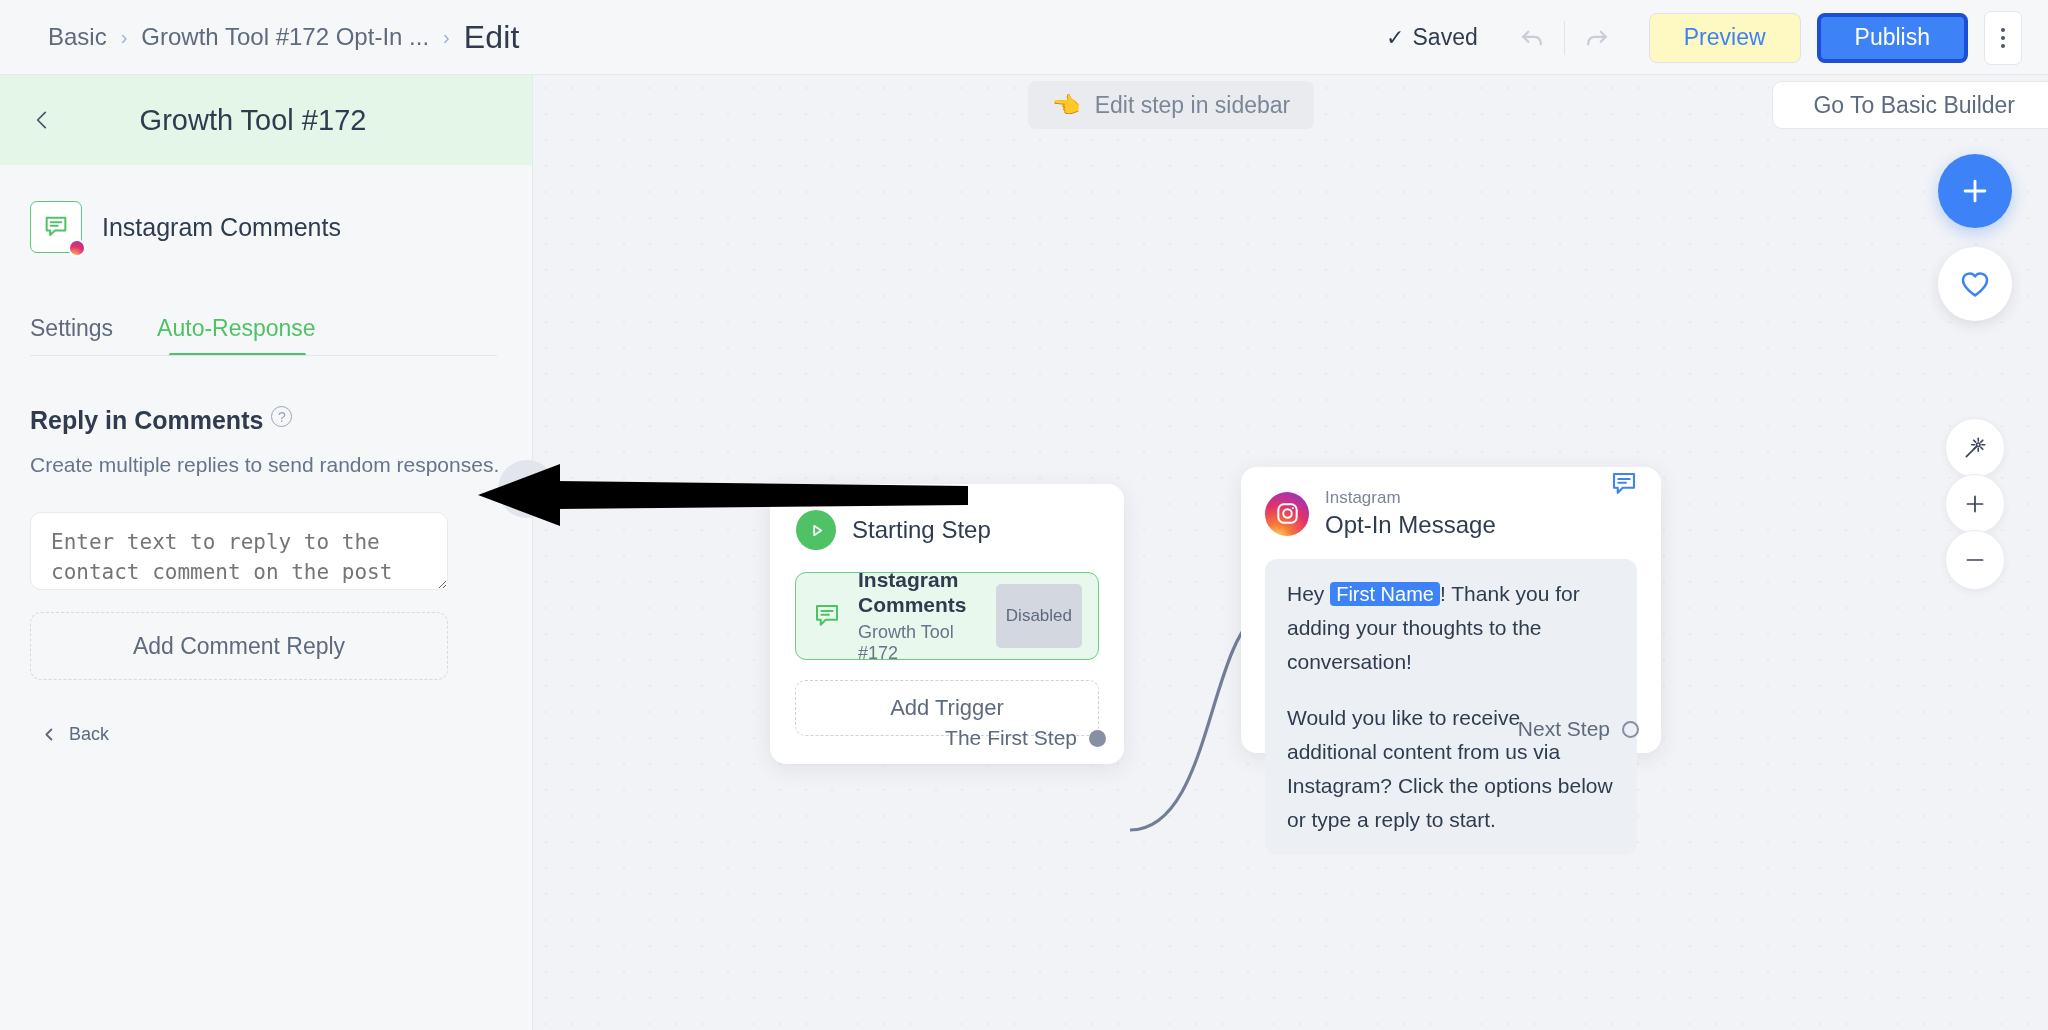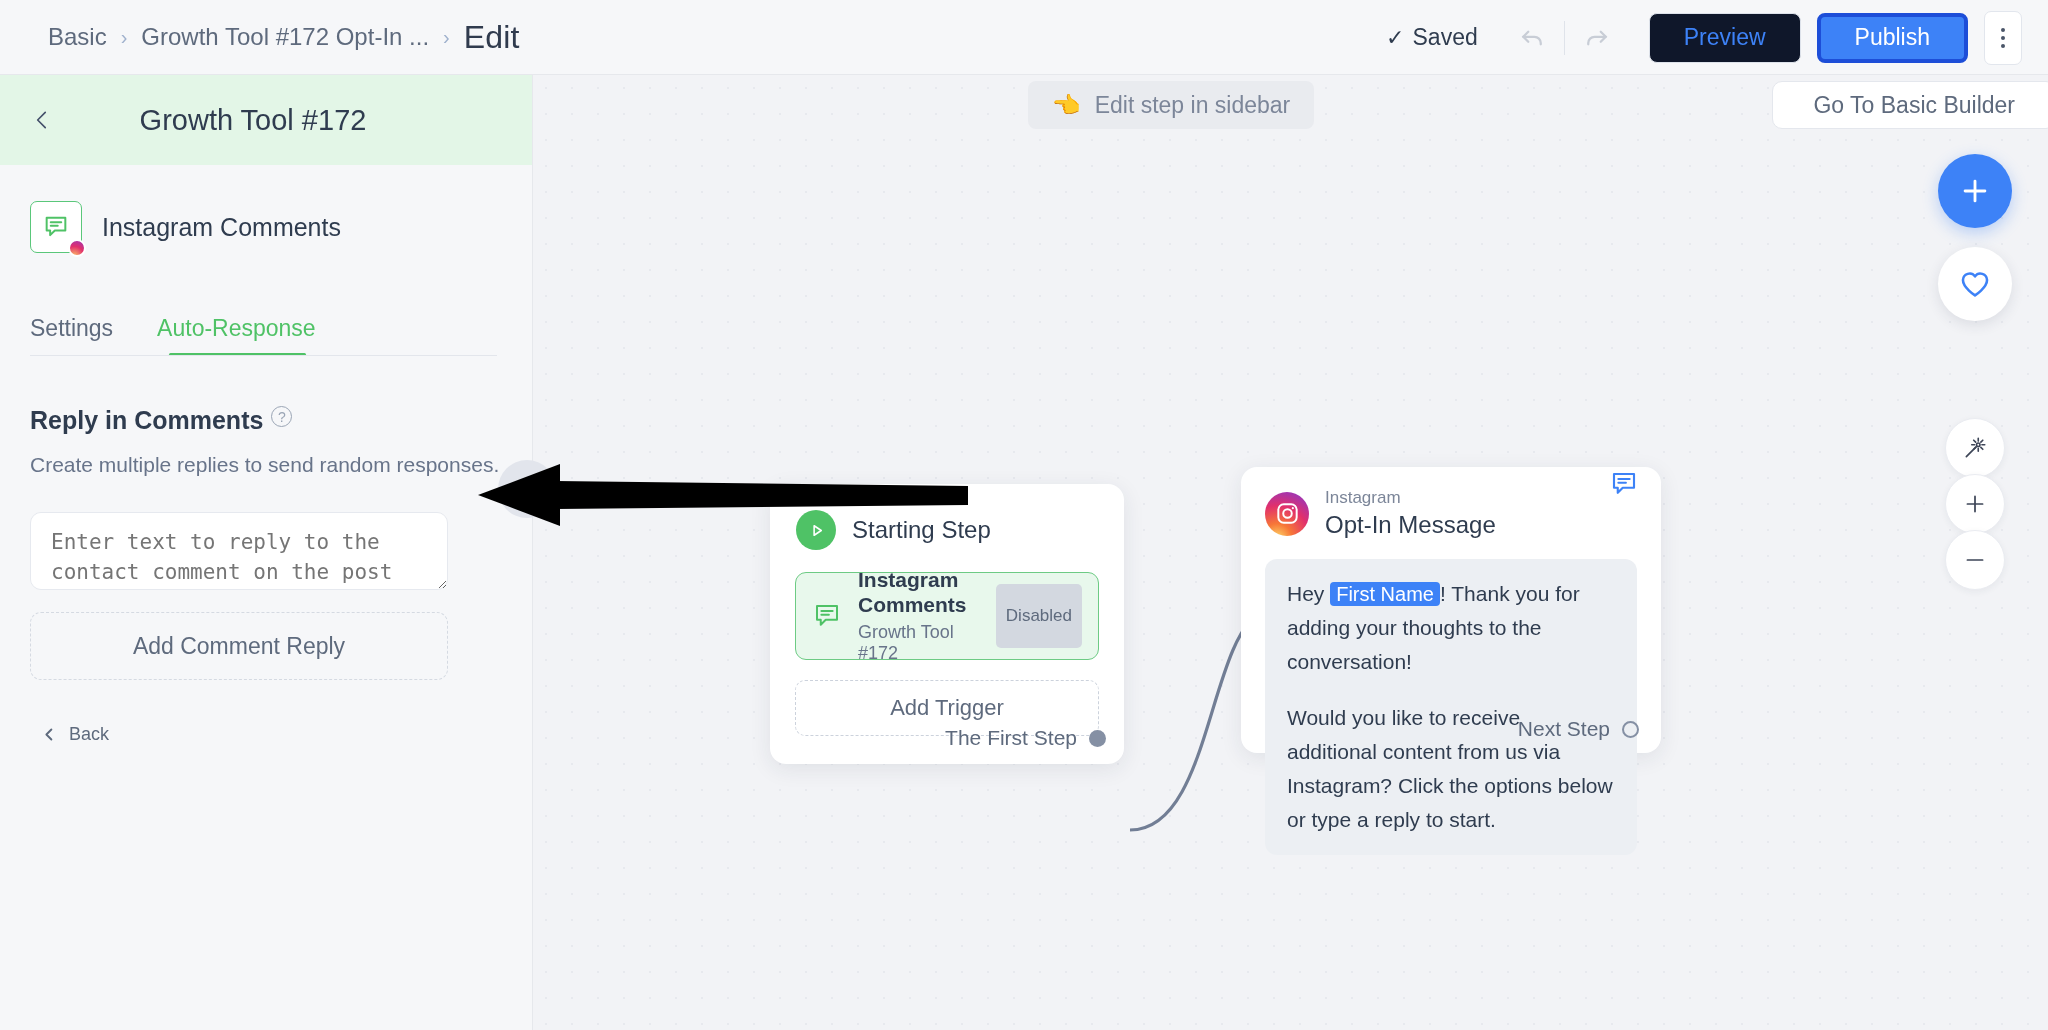--- a/index.html
+++ b/index.html
@@ -31,21 +31,21 @@
   .saved .chk { font-size: 22px; }
   .icon-btn {
     width: 48px; height: 48px; display: flex; align-items: center; justify-content: center;
     background: transparent; border: none; color: #c8cdd6;
   }
   .vdiv { width: 1px; height: 34px; background: #dfe3ea; margin: 0 8px; }
   .btn {
     height: 50px; border-radius: 8px; font-size: 23px; display: flex; align-items: center;
     justify-content: center; padding: 0 34px; cursor: pointer;
   }
-  .btn-preview { background: #0f172a; color: #3d82f7; border: 1px solid #dde2ea; margin-left: 28px; }
+  .btn-preview { background: #fef9c3; color: #3d82f7; border: 1px solid #dde2ea; margin-left: 28px; }
   .btn-publish { background: #3d82f7; color: #fff; border: 4px solid #1d4ed8; margin-left: 16px; }
   .btn-kebab {
     width: 38px; height: 54px; background: #fff; border: 1px solid #e2e6ed; border-radius: 7px;
     margin-left: 16px; display: flex; flex-direction: column; align-items: center;
     justify-content: center; gap: 4px;
   }
   .btn-kebab i { width: 4px; height: 4px; border-radius: 50%; background: #4a5568; display: block; }
 
   
   .sidebar {

